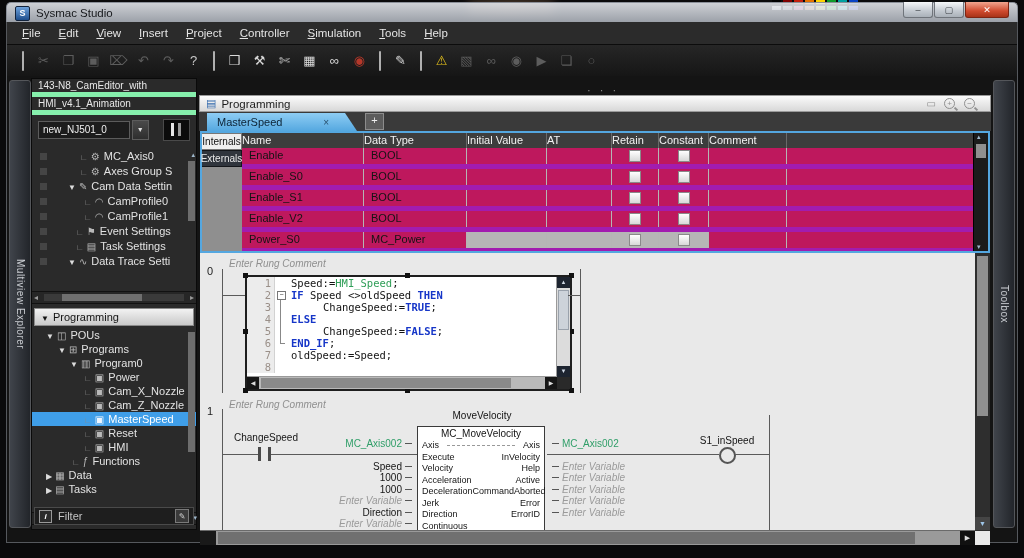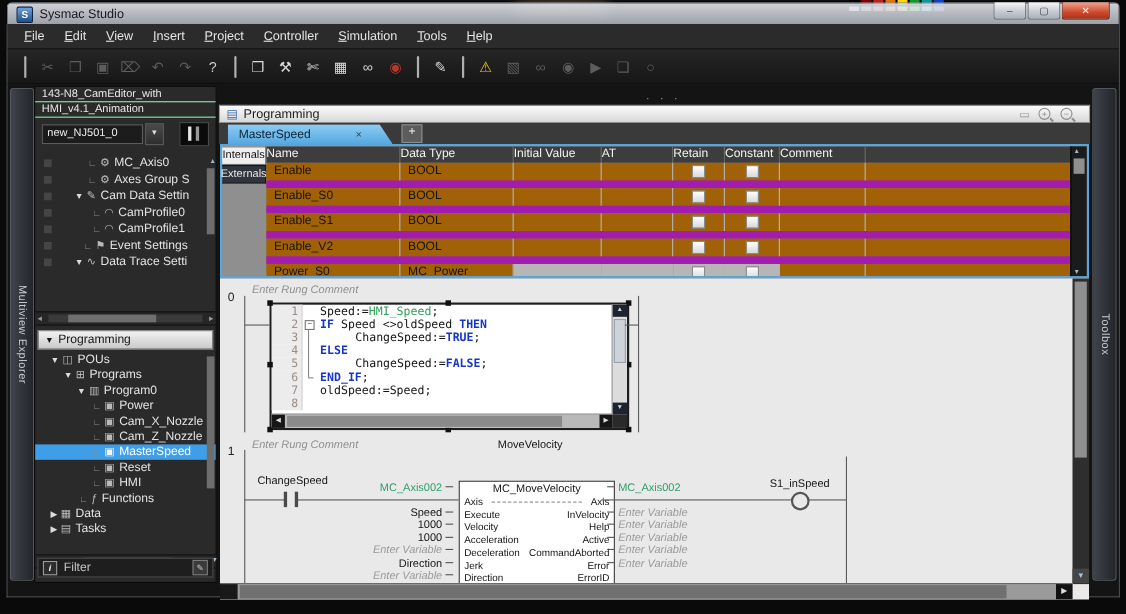--- a/index.html
+++ b/index.html
@@ -30,21 +30,21 @@
   .tbtn{width:25px;height:22px;display:flex;align-items:center;justify-content:center;font-size:13px}
   .dis{color:#5d5d5d}.en{color:#d9d9d9}.lt{color:#c9c9c9}.warn{color:#e6c21c}.red{color:#b5382a}
   .workspace{position:absolute;top:54px;left:0;right:0;bottom:0;background:#141414}
   
   .vstrip{position:absolute;width:20px;top:4px;bottom:14px;background:linear-gradient(90deg,#40444b,#22252a);
           border:1px solid #54565a;border-radius:3px;display:flex;align-items:center;justify-content:center}
   .vstrip span{writing-mode:vertical-rl;font-size:10px;color:#c9ccd1;letter-spacing:.5px}
   .left-strip{left:2px}.right-strip{right:2px}
   
   .explorer{position:absolute;left:24px;top:2px;width:166px;height:452px;background:#2a2a2a;border:1px solid #0a0a0a;box-sizing:border-box}
-  .pname{font-size:10px;color:#e8e8e8;padding:1px 6px;border-bottom:1px solid #86efac;white-space:nowrap;overflow:hidden}
+  .pname{font-size:10px;color:#e8e8e8;padding:1px 6px;border-bottom:5px solid #86efac;white-space:nowrap;overflow:hidden}
   .devrow{display:flex;align-items:center;padding:4px 6px;gap:2px}
   .devsel{width:88px;height:16px;background:#1c1c1c;border:1px solid #5c5c5c;color:#eee;font-size:10px;line-height:16px;padding-left:4px}
   .devarw{width:15px;height:18px;background:linear-gradient(#4a4a4a,#2e2e2e);border:1px solid #5c5c5c;color:#ddd;font-size:7px;text-align:center;line-height:18px}
   .ctrlimg{width:26px;height:20px;margin-left:12px;background:#0b0b0b;border:1px solid #4a4a4a;position:relative}
   .ctrlimg i{position:absolute;top:3px;width:3px;height:13px;background:#e6e6e6}
   .ctrlimg i:nth-child(1){left:7px}.ctrlimg i:nth-child(2){left:14px;background:#9a9a9a}
   .tree{position:relative}
   .trow{position:relative;height:15px;line-height:15px;font-size:11px;color:#e2e2e2;white-space:nowrap;overflow:hidden}
   .tree2 .trow{height:14px;line-height:14px}
   .trow.sel{background:#3f9ee8;color:#fff}
@@ -86,21 +86,21 @@
   
   .vared{margin:0 1px;height:118px;border:2px solid #54a7e0;display:flex;background:#8f8f8f;box-sizing:content-box}
   .vside{width:40px;display:flex;flex-direction:column}
   .vtab{height:15px;font-size:10px;display:flex;align-items:center;justify-content:center}
   .vtab.act{background:#efefef;color:#111;border:1px solid #777;border-left:none}
   .vtab.ina{background:#30353d;color:#e8e8e8;border:1px solid #14161a;border-left:none}
   .vfill{flex:1;background:#8f8f8f}
   .vgrid{flex:1;display:flex;flex-direction:column;overflow:hidden}
   .vh{height:15px;background:#3d3d3d;display:flex;flex:none}
   .vhc{color:#f2f2f2;font-size:11px;line-height:15px;text-align:left;border-right:1px solid #6a6a6a;box-sizing:border-box}
-  .vr{height:16px;display:flex;flex:none;background:#a16207;border-bottom:7px solid #a21caf}
+  .vr{height:16px;display:flex;flex:none;background:#be185d;border-bottom:5px solid #a21caf}
   .vc{font-size:11px;color:#141414;line-height:15px;border-right:1px solid #b5b5b5;box-sizing:border-box;overflow:hidden}
   .vc.n,.vc.t{padding-left:7px}
   .w1{width:122px}.w2{width:103px}.w3{width:80px}.w4{width:65px}.w5{width:47px}.w6{width:50px}.w7{width:78px}.wf{flex:1;border-right:none}
   .vr.gy .w3,.vr.gy .w4,.vr.gy .w5,.vr.gy .w6{background:#b6b6b6}
   .cbx{display:flex;align-items:center;justify-content:center}
   .chk{width:10px;height:10px;background:linear-gradient(#fff,#d8d8d8);border:1px solid #8a8a8a}
   .vvs{width:14px;background:#1b1b1b;border-left:1px solid #000;position:relative;flex:none}
   .vvs .th{position:absolute;top:11px;left:2px;right:2px;height:14px;background:#8f8f8f}
   .vvs .up{position:absolute;top:0;left:3px;font-size:7px;color:#9fb8cc}
   .vvs .dn{position:absolute;bottom:0;left:3px;font-size:7px;color:#9fb8cc}
@@ -240,20 +240,21 @@
               <i></i>
             </div>
         </div>
         <div class="tree tree1" style="height:142px;margin-top:4px">
           <div class="trow"><span class="sq"></span><span style="margin-left:48px" class="mkL">∟</span><span class="ticon">⚙</span><span>MC_Axis0</span></div>
           <div class="trow"><span class="sq"></span><span style="margin-left:48px" class="mkL">∟</span><span class="ticon">⚙</span><span>Axes Group S</span></div>
           <div class="trow"><span class="sq"></span><span style="margin-left:36px" class="mk">▼</span><span class="ticon">✎</span><span>Cam Data Settin</span></div>
           <div class="trow"><span class="sq"></span><span style="margin-left:52px" class="mkL">∟</span><span class="ticon">◠</span><span>CamProfile0</span></div>
           <div class="trow"><span class="sq"></span><span style="margin-left:52px" class="mkL">∟</span><span class="ticon">◠</span><span>CamProfile1</span></div>
           <div class="trow"><span class="sq"></span><span style="margin-left:44px" class="mkL">∟</span><span class="ticon">⚑</span><span>Event Settings</span></div>
+          <div class="trow"><span class="sq"></span><span style="margin-left:44px" class="mkL">∟</span><span class="ticon">▤</span><span>Task Settings</span></div>
           <div class="trow"><span class="sq"></span><span style="margin-left:36px" class="mk">▼</span><span class="ticon">∿</span><span>Data Trace Setti</span></div>
           <span class="chev" style="top:2px">▴</span>
           <div class="vthumb" style="top:12px;height:60px"></div>
         </div>
         <div class="hscr">
           <span class="ar" style="left:2px">◂</span>
             <div class="tk"></div>
             <div class="th" style="left:30px;width:80px"></div>
             <span class="ar" style="right:2px">▸</span>
         </div>
@@ -492,22 +493,22 @@
 
           <div class="rung" style="top:146px;height:132px;overflow:hidden">
             <div class="rcom" style="left:29px;top:0">Enter Rung Comment</div>
             <div class="rnum" style="left:7px;top:6px">1</div>
             <div class="rl" style="left:22px;top:10px;height:122px"></div>
             <div class="wr" style="left:22px;top:55px;width:195px"></div>
             <div style="position:absolute;left:60px;top:50px;width:9px;height:11px;background:#e9e9e9"></div>
             <div class="cbar" style="left:58px;top:48px"></div>
             <div class="cbar" style="left:68px;top:48px"></div>
             <div class="llbl" style="left:16px;top:33px;width:100px">ChangeSpeed</div>
-            <div class="llbl" style="left:217px;top:0;width:130px">MoveVelocity</div>
-            <div class="fbbox" style="left:217px;top:38px;width:142px;height:118px">
+            <div class="llbl" style="left:217px;top:11px;width:130px">MoveVelocity</div>
+            <div class="fbbox" style="left:217px;top:27px;width:128px;height:118px">
               <div class="fbtype">MC_MoveVelocity</div>
               <div class="fr">
                   <span>Axis</span>
                   <span class="dash"></span>
                   <span>Axis</span>
                 </div>
               <div class="fr">
                   <span>Execute</span>
                   <span>InVelocity</span>
                 </div>

